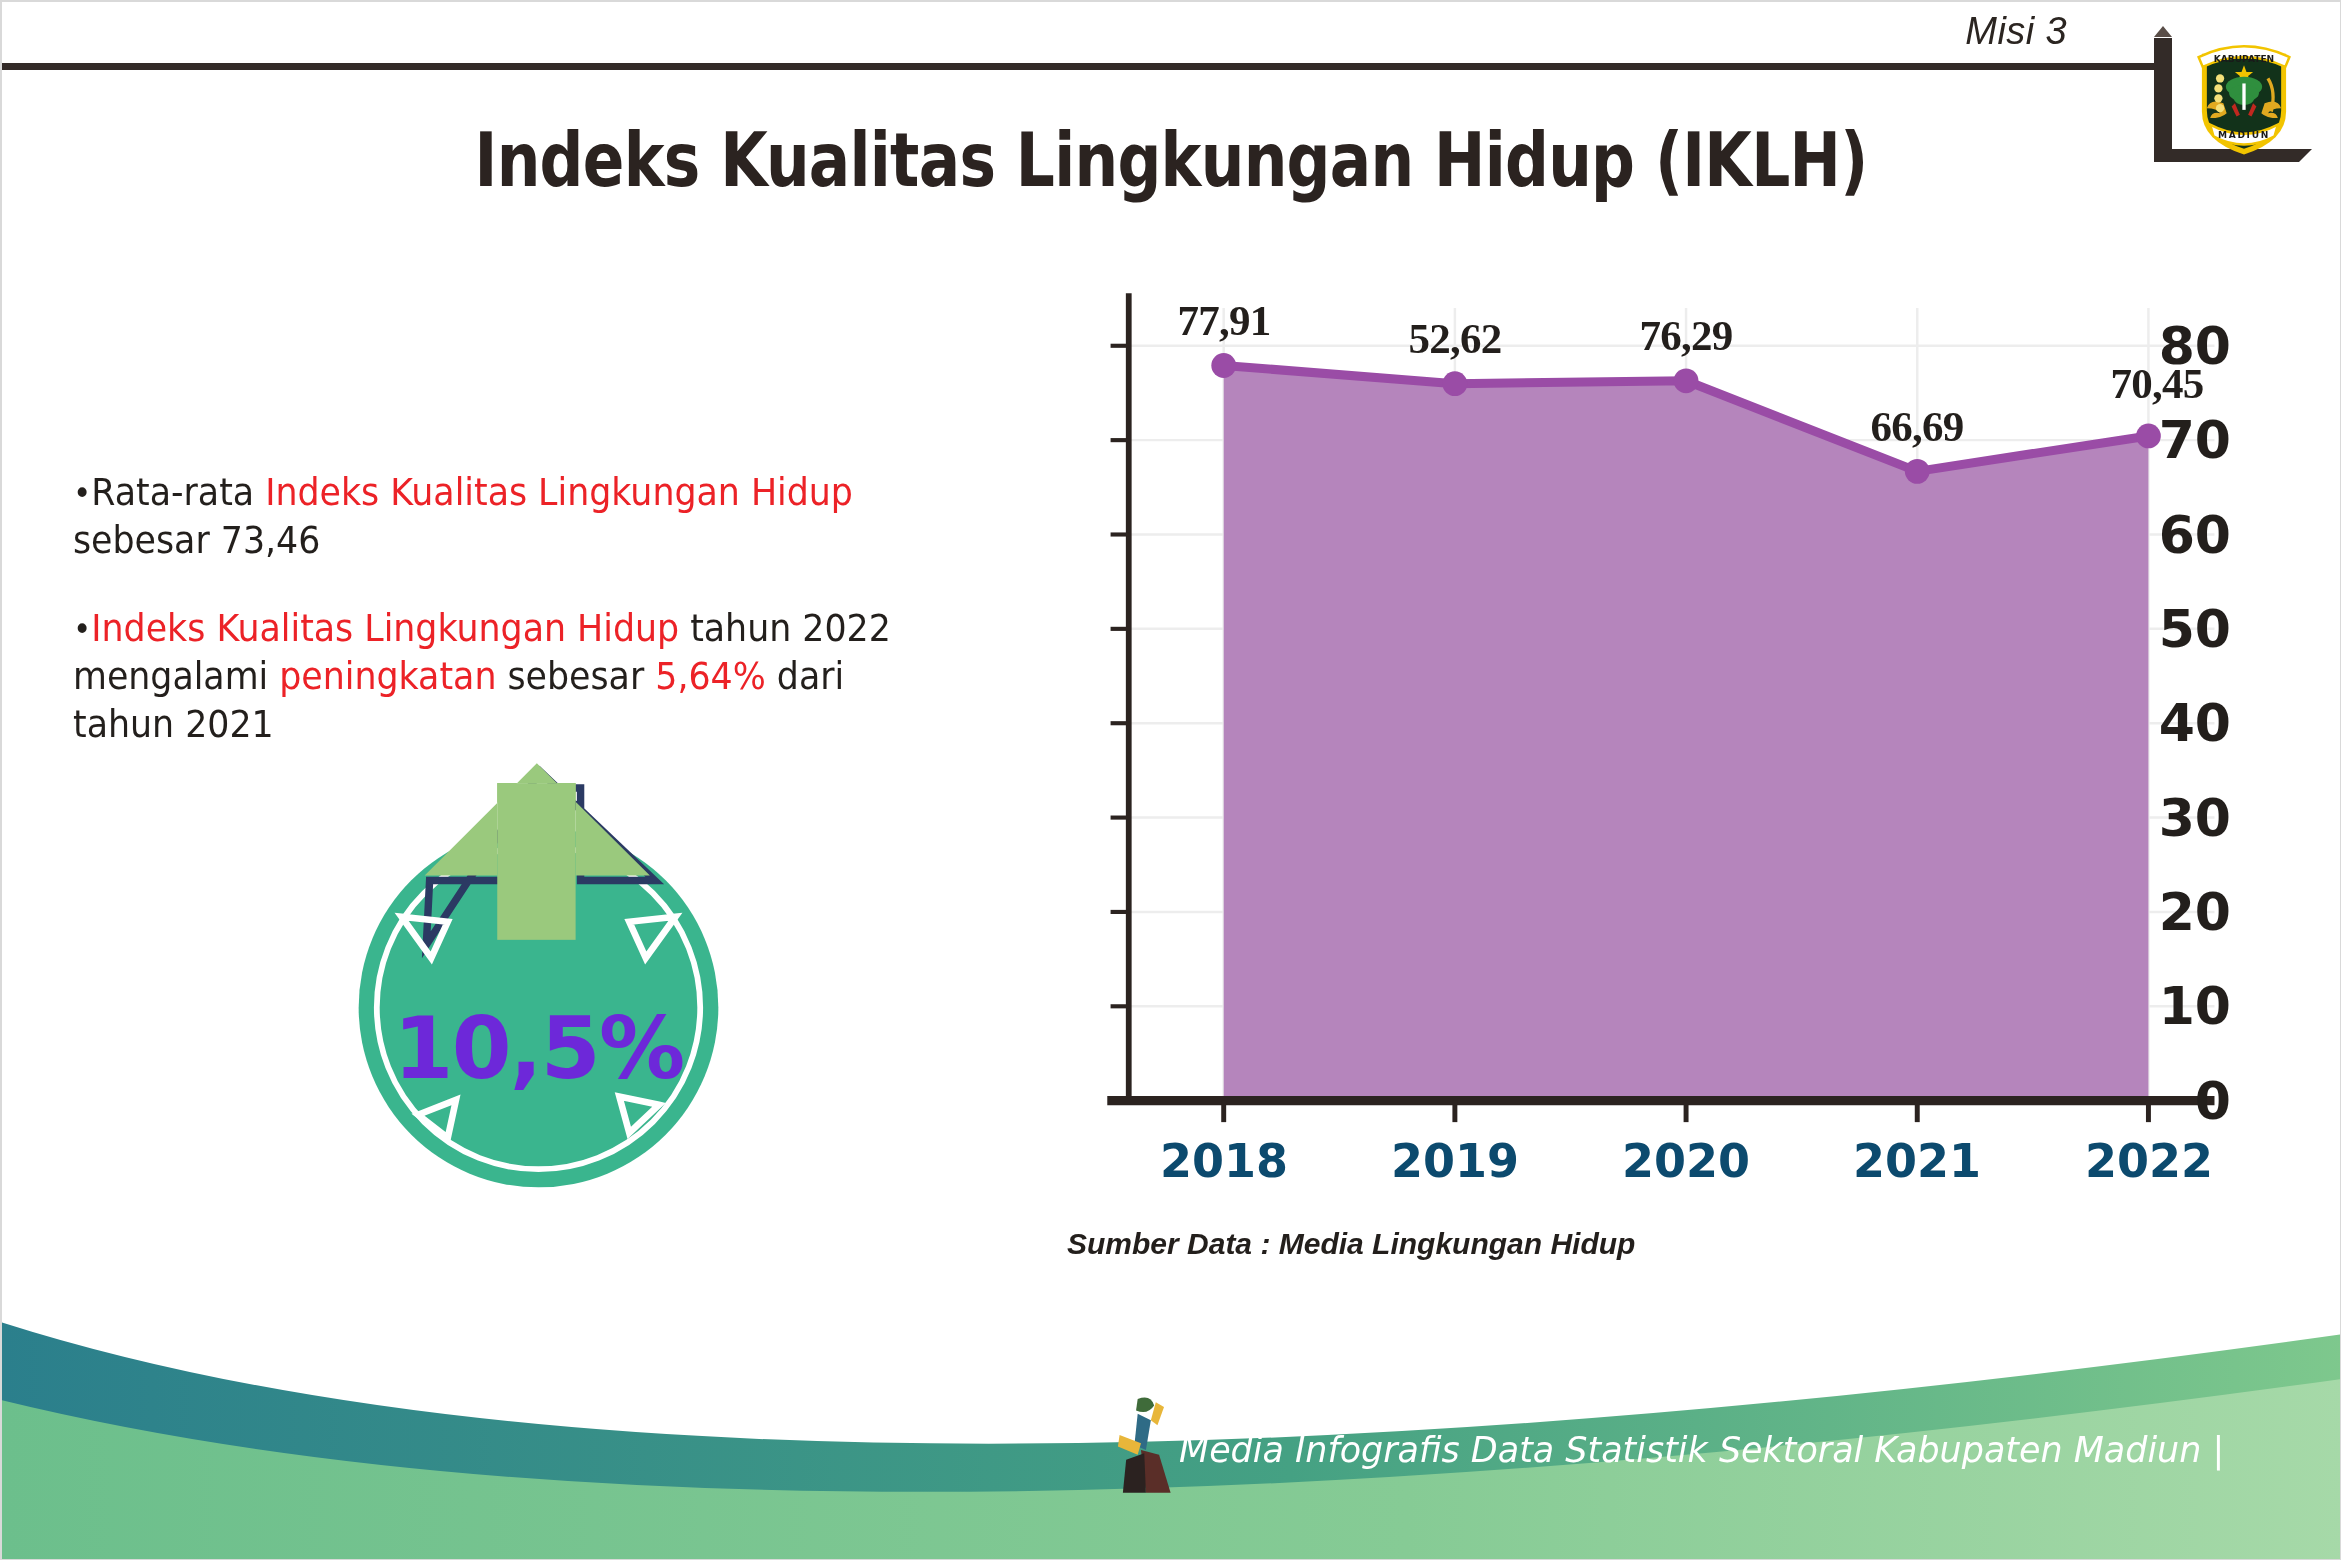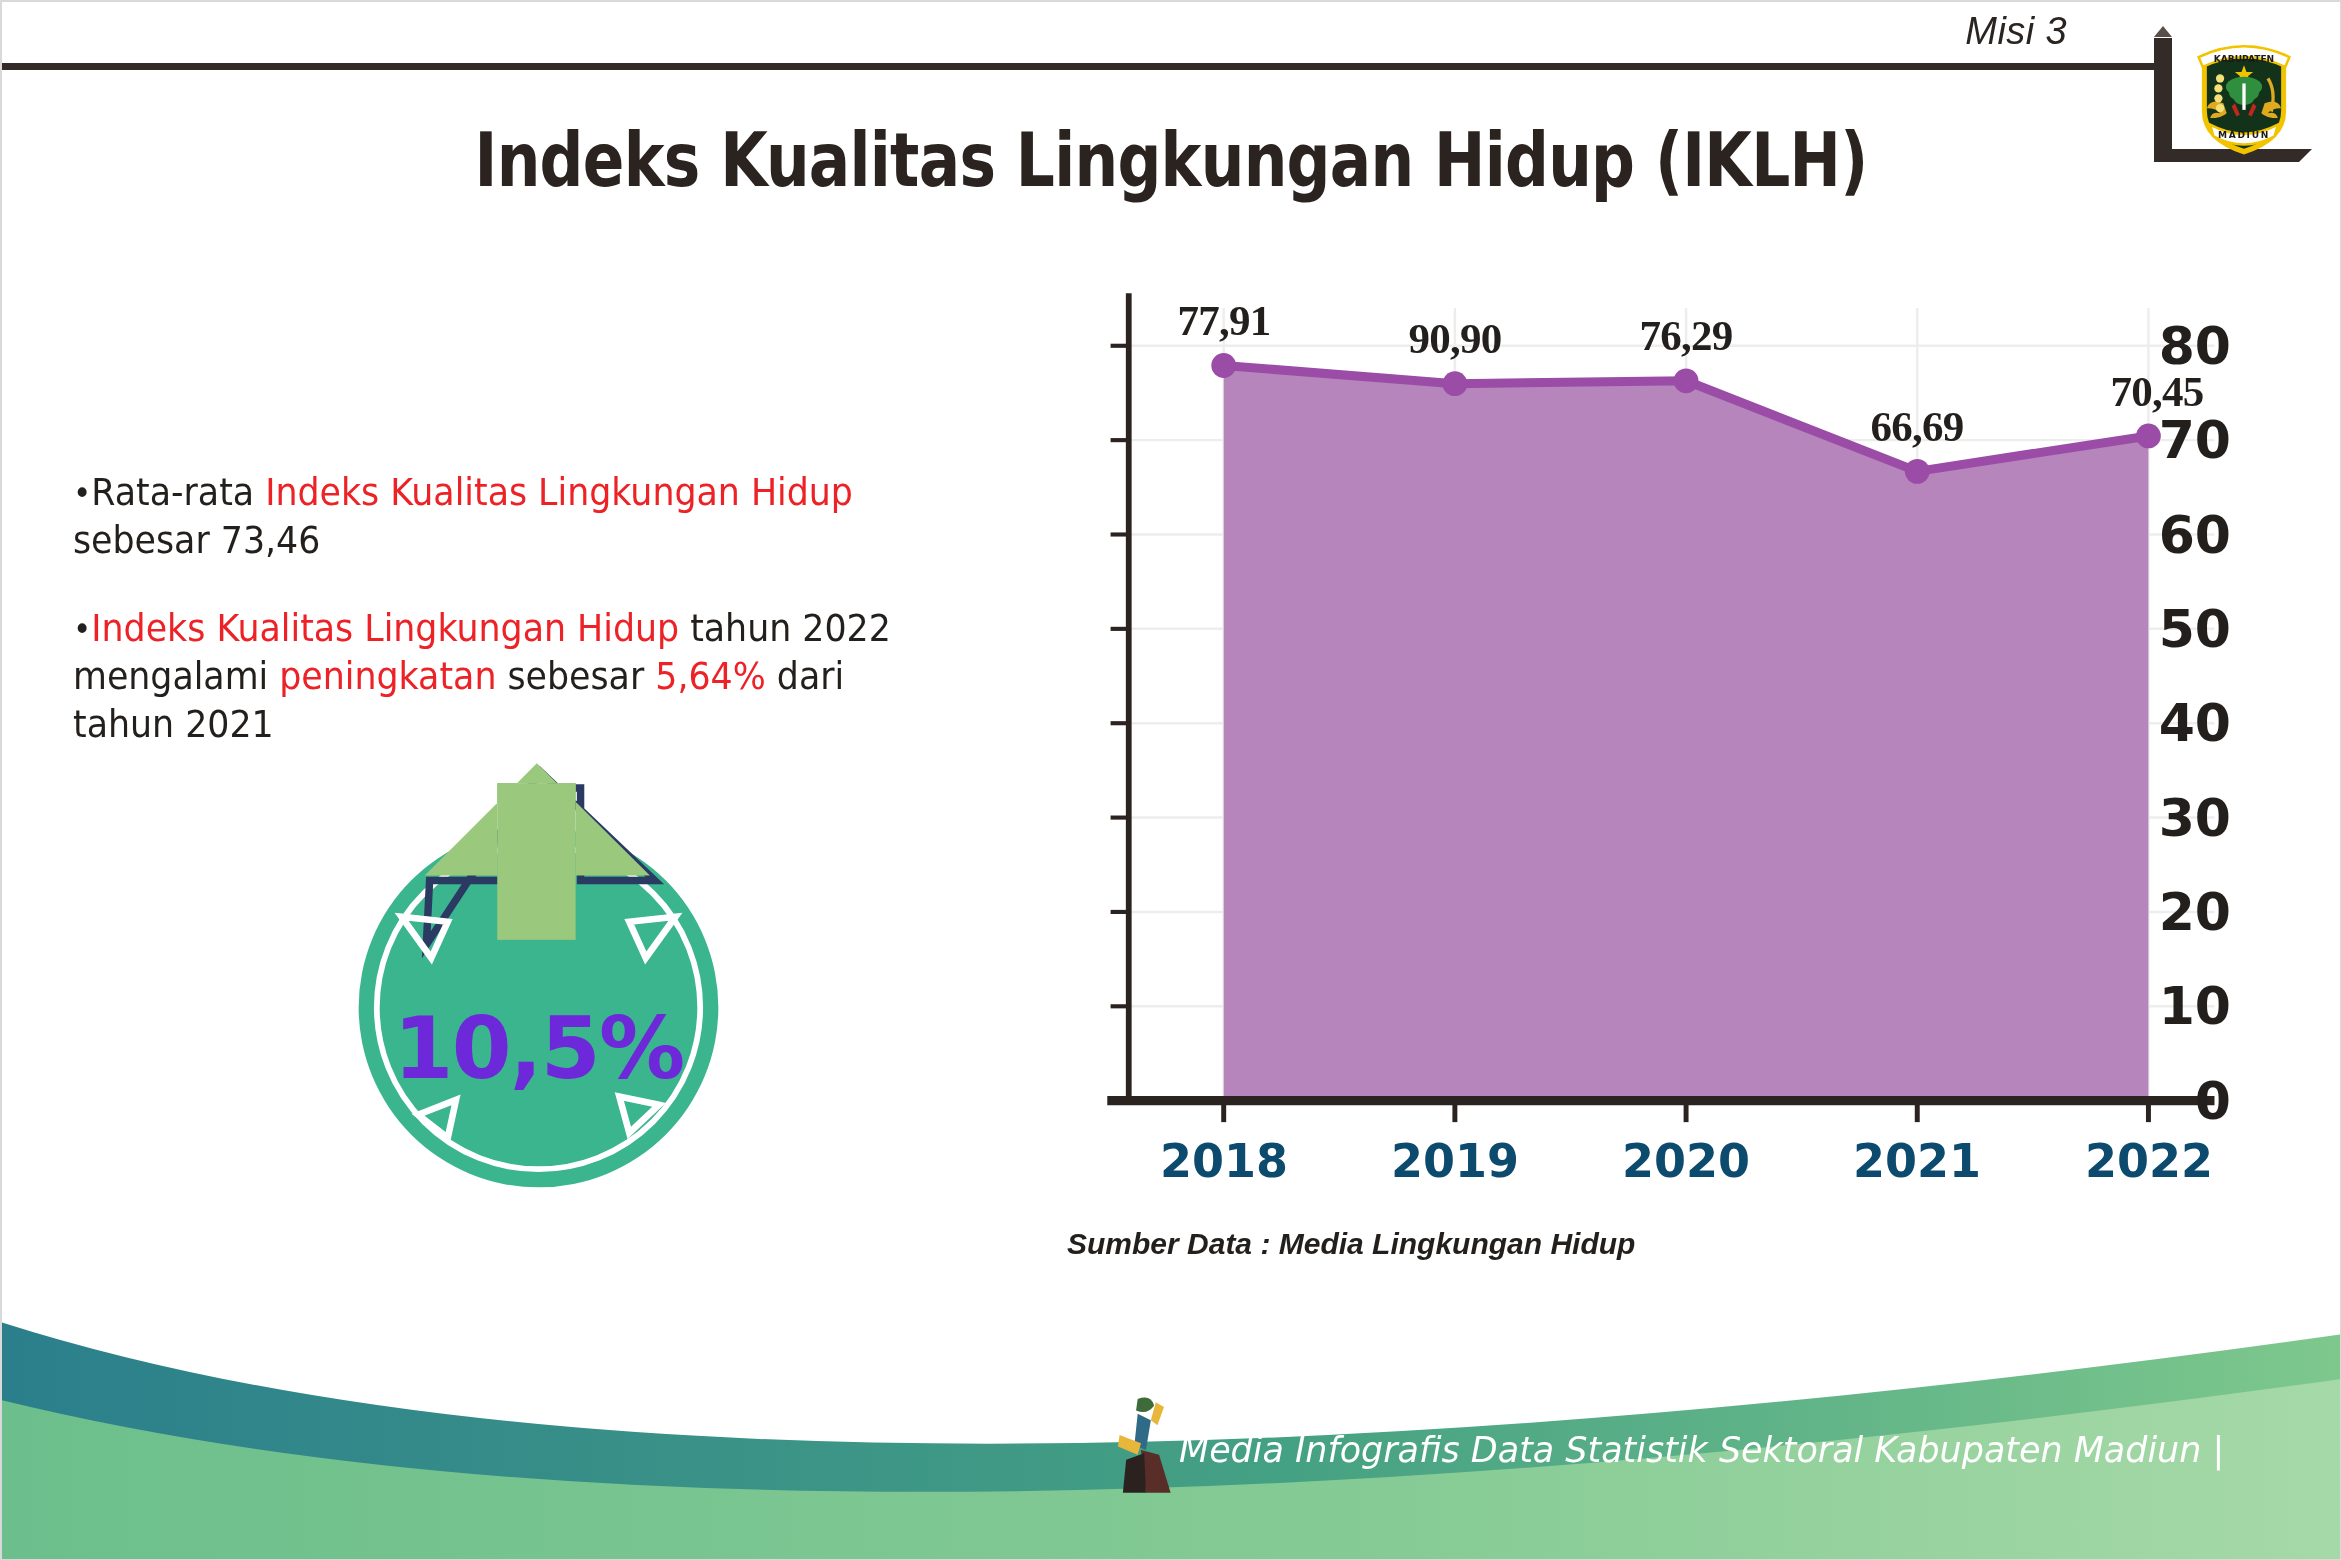--- a/index.html
+++ b/index.html
@@ -274,24 +274,24 @@
         <div class="ylabel" style="top: 354px; width: 125px;">50</div>
         <div class="ylabel" style="top: 260px; width: 125px;">60</div>
         <div class="ylabel" style="top: 165px; width: 125px;">70</div>
         <div class="ylabel" style="top: 71px; width: 125px;">80</div>
         <div class="xlabel" style="left: 248px; top: 859px;">2018</div>
         <div class="xlabel" style="left: 479px; top: 859px;">2019</div>
         <div class="xlabel" style="left: 710px; top: 859px;">2020</div>
         <div class="xlabel" style="left: 941px; top: 859px;">2021</div>
         <div class="xlabel" style="left: 1173px; top: 859px;">2022</div>
         <div class="dlabel" style="left: 248px; top: 21px;">77,91</div>
-        <div class="dlabel" style="left: 479px; top: 39px;">90,90</div>
+        <div class="dlabel" style="left: 479px; top: 39px;">52,62</div>
         <div class="dlabel" style="left: 710px; top: 36px;">76,29</div>
         <div class="dlabel" style="left: 941px; top: 127px;">66,69</div>
-        <div class="dlabel" style="left: 1181px; top: 92px;">70,45</div>
+        <div class="dlabel" style="left: 1181px; top: 84px;">70,45</div>
       </div>
   </div>
 
   <div class="source">Sumber Data : Media Lingkungan Hidup</div>
 
   <div class="footer">
     <svg viewBox="0 0 2836 330" width="2342" height="273" preserveAspectRatio="none">
       <defs>
         <linearGradient id="gdark" x1="0" y1="0" x2="1" y2="0">
           <stop offset="0%" stop-color="#2b7f8c"></stop>

